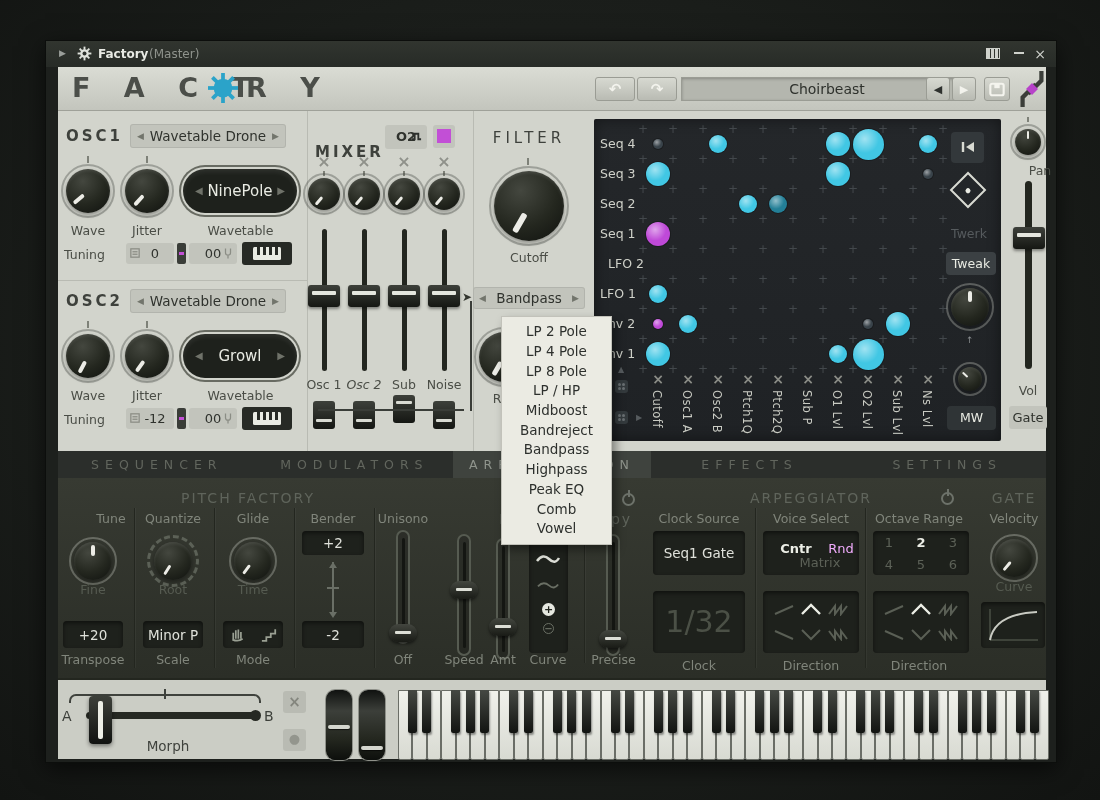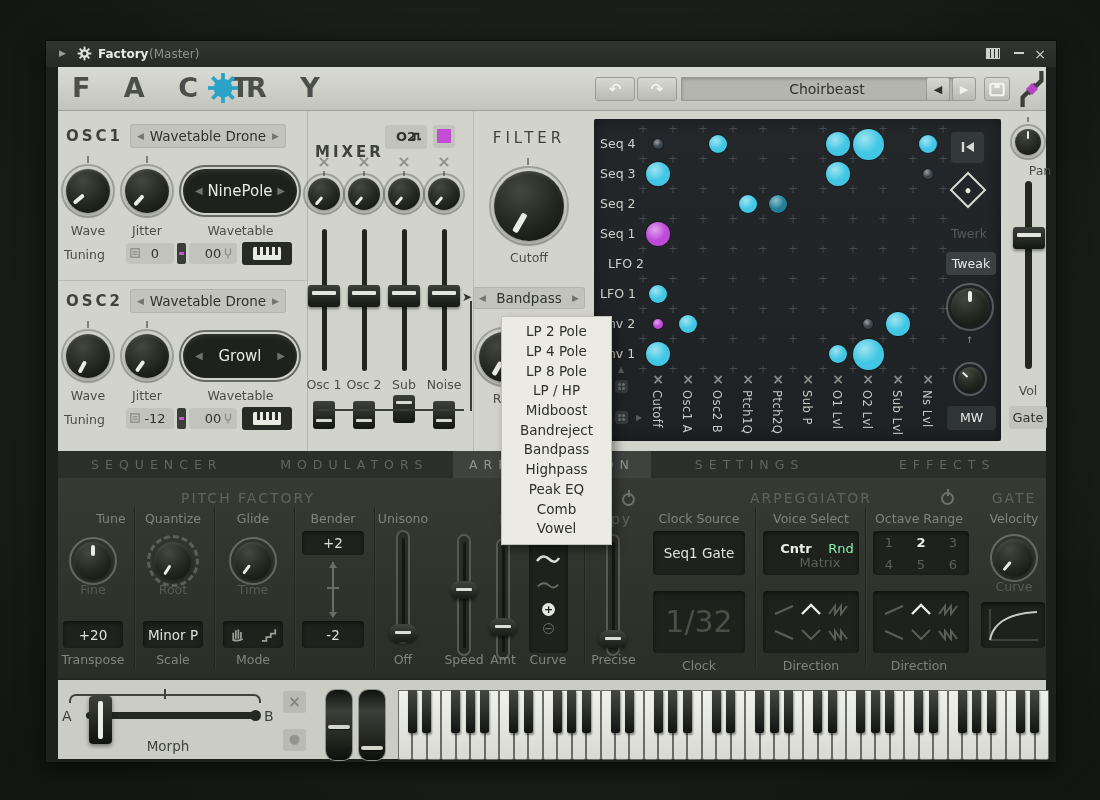--- a/index.html
+++ b/index.html
@@ -313,21 +313,21 @@
               <div class="abs mini" style="left: 5px; top: 290px;"></div>
               <div class="abs xmark" style="left: 48px; top: 41px; width: 16px;">×</div>
               <div class="abs tick" style="left: 55px; top: 60px; height: 5px;"></div>
               <div class="abs ring" style="left: 35px; top: 62px; width: 42px; height: 42px;">
                 <div class="knob">
                   <div class="ndl" style="transform:rotate(-140deg)"></div>
                 </div>
               </div>
               <div class="abs vtrack" style="left: 54px; top: 118px; height: 142px;"></div>
               <div class="abs fhandle" style="left: 40px; top: 174px;"></div>
-              <div class="abs lt-label" style="left: 31px; top: 266px; width: 50px;">Osc 2</div>
+              <div class="abs lt-label" style="left: 31px; top: 266px; width: 50px; font-style: italic;">Osc 2</div>
               <div class="abs mini" style="left: 45px; top: 290px;"></div>
               <div class="abs xmark" style="left: 88px; top: 41px; width: 16px;">×</div>
               <div class="abs tick" style="left: 95px; top: 60px; height: 5px;"></div>
               <div class="abs ring" style="left: 75px; top: 62px; width: 42px; height: 42px;">
                 <div class="knob">
                   <div class="ndl" style="transform:rotate(-140deg)"></div>
                 </div>
               </div>
               <div class="abs vtrack" style="left: 94px; top: 118px; height: 142px;"></div>
               <div class="abs fhandle" style="left: 80px; top: 174px;"></div>
@@ -578,22 +578,22 @@
         <div class="abs fhandle" style="left:7px;top:116px;"></div>
         <div class="abs strip-label" style="left:0;top:272px;width:44px;">Vol</div>
         <div class="abs valbox-l" style="left:3px;top:295px;width:38px;height:23px;line-height:23px;">Gate</div>
       </div>
     </div>
 
     <div id="tabs" class="abs">
           <div class="tab">SEQUENCER</div>
           <div class="tab">MODULATORS</div>
           <div class="tab active">ARPEGGIATION</div>
+          <div class="tab">EFFECTS</div>
           <div class="tab">SETTINGS</div>
-          <div class="tab">EFFECTS</div>
         </div>
 
     <div id="lower" class="abs">
 
       <div class="abs" style="left:0;top:0;width:380px;height:200px;">
         <div class="abs dk-title" style="left:90px;top:12px;width:200px;">PITCH FACTORY</div>
         <div class="vline" style="left:76px;top:30px;height:160px;"></div>
         <div class="vline" style="left:156px;top:30px;height:160px;"></div>
         <div class="vline" style="left:236px;top:30px;height:160px;"></div>
         <div class="vline" style="left:316px;top:30px;height:160px;"></div>
@@ -687,21 +687,21 @@
         <div class="abs dk-label" style="left:8px;top:33px;width:100px;">Clock Source</div>
         <div class="abs dkbox" style="left:12px;top:53px;width:92px;height:44px;line-height:44px;text-align:center;"><span class="v">Seq1 Gate</span></div>
         <div class="abs dkbox" style="left:12px;top:113px;width:92px;height:62px;text-align:center;">
           <span style="font-size:30px;color:#4b5046;line-height:62px;">1/32</span>
         </div>
         <div class="abs dk-label" style="left:8px;top:180px;width:100px;">Clock</div>
 
         <div class="abs dk-label" style="left:120px;top:33px;width:100px;">Voice Select</div>
         <div class="abs dkbox" style="left:122px;top:53px;width:96px;height:44px;" id="vopts">
               <div class="abs" style="left: 18%; top: 22%; font-size: 13px; color: rgb(236, 238, 230); font-weight: bold;">Cntr</div>
-              <div class="abs" style="left: 68%; top: 22%; font-size: 13px; color: #86efac;">Rnd</div>
+              <div class="abs" style="left: 68%; top: 22%; font-size: 13px; color: #f0abfc;">Rnd</div>
               <div class="abs" style="left: 38%; top: 55%; font-size: 13px; color: rgb(92, 97, 87);">Matrix</div>
             </div>
         <div class="dir-box" style="left:122px;top:113px;width:96px;" id="dir1">
               <svg width="22" height="13" viewBox="0 0 22 13">
                 <path d="M2,11 L20,3" fill="none" stroke="#5a5f55" stroke-width="2"></path>
               </svg>
               <svg width="22" height="13" viewBox="0 0 22 13">
                 <path d="M2,11 L11,2 L20,11" fill="none" stroke="#eceee6" stroke-width="2.4"></path>
               </svg>
               <svg width="22" height="13" viewBox="0 0 22 13">

